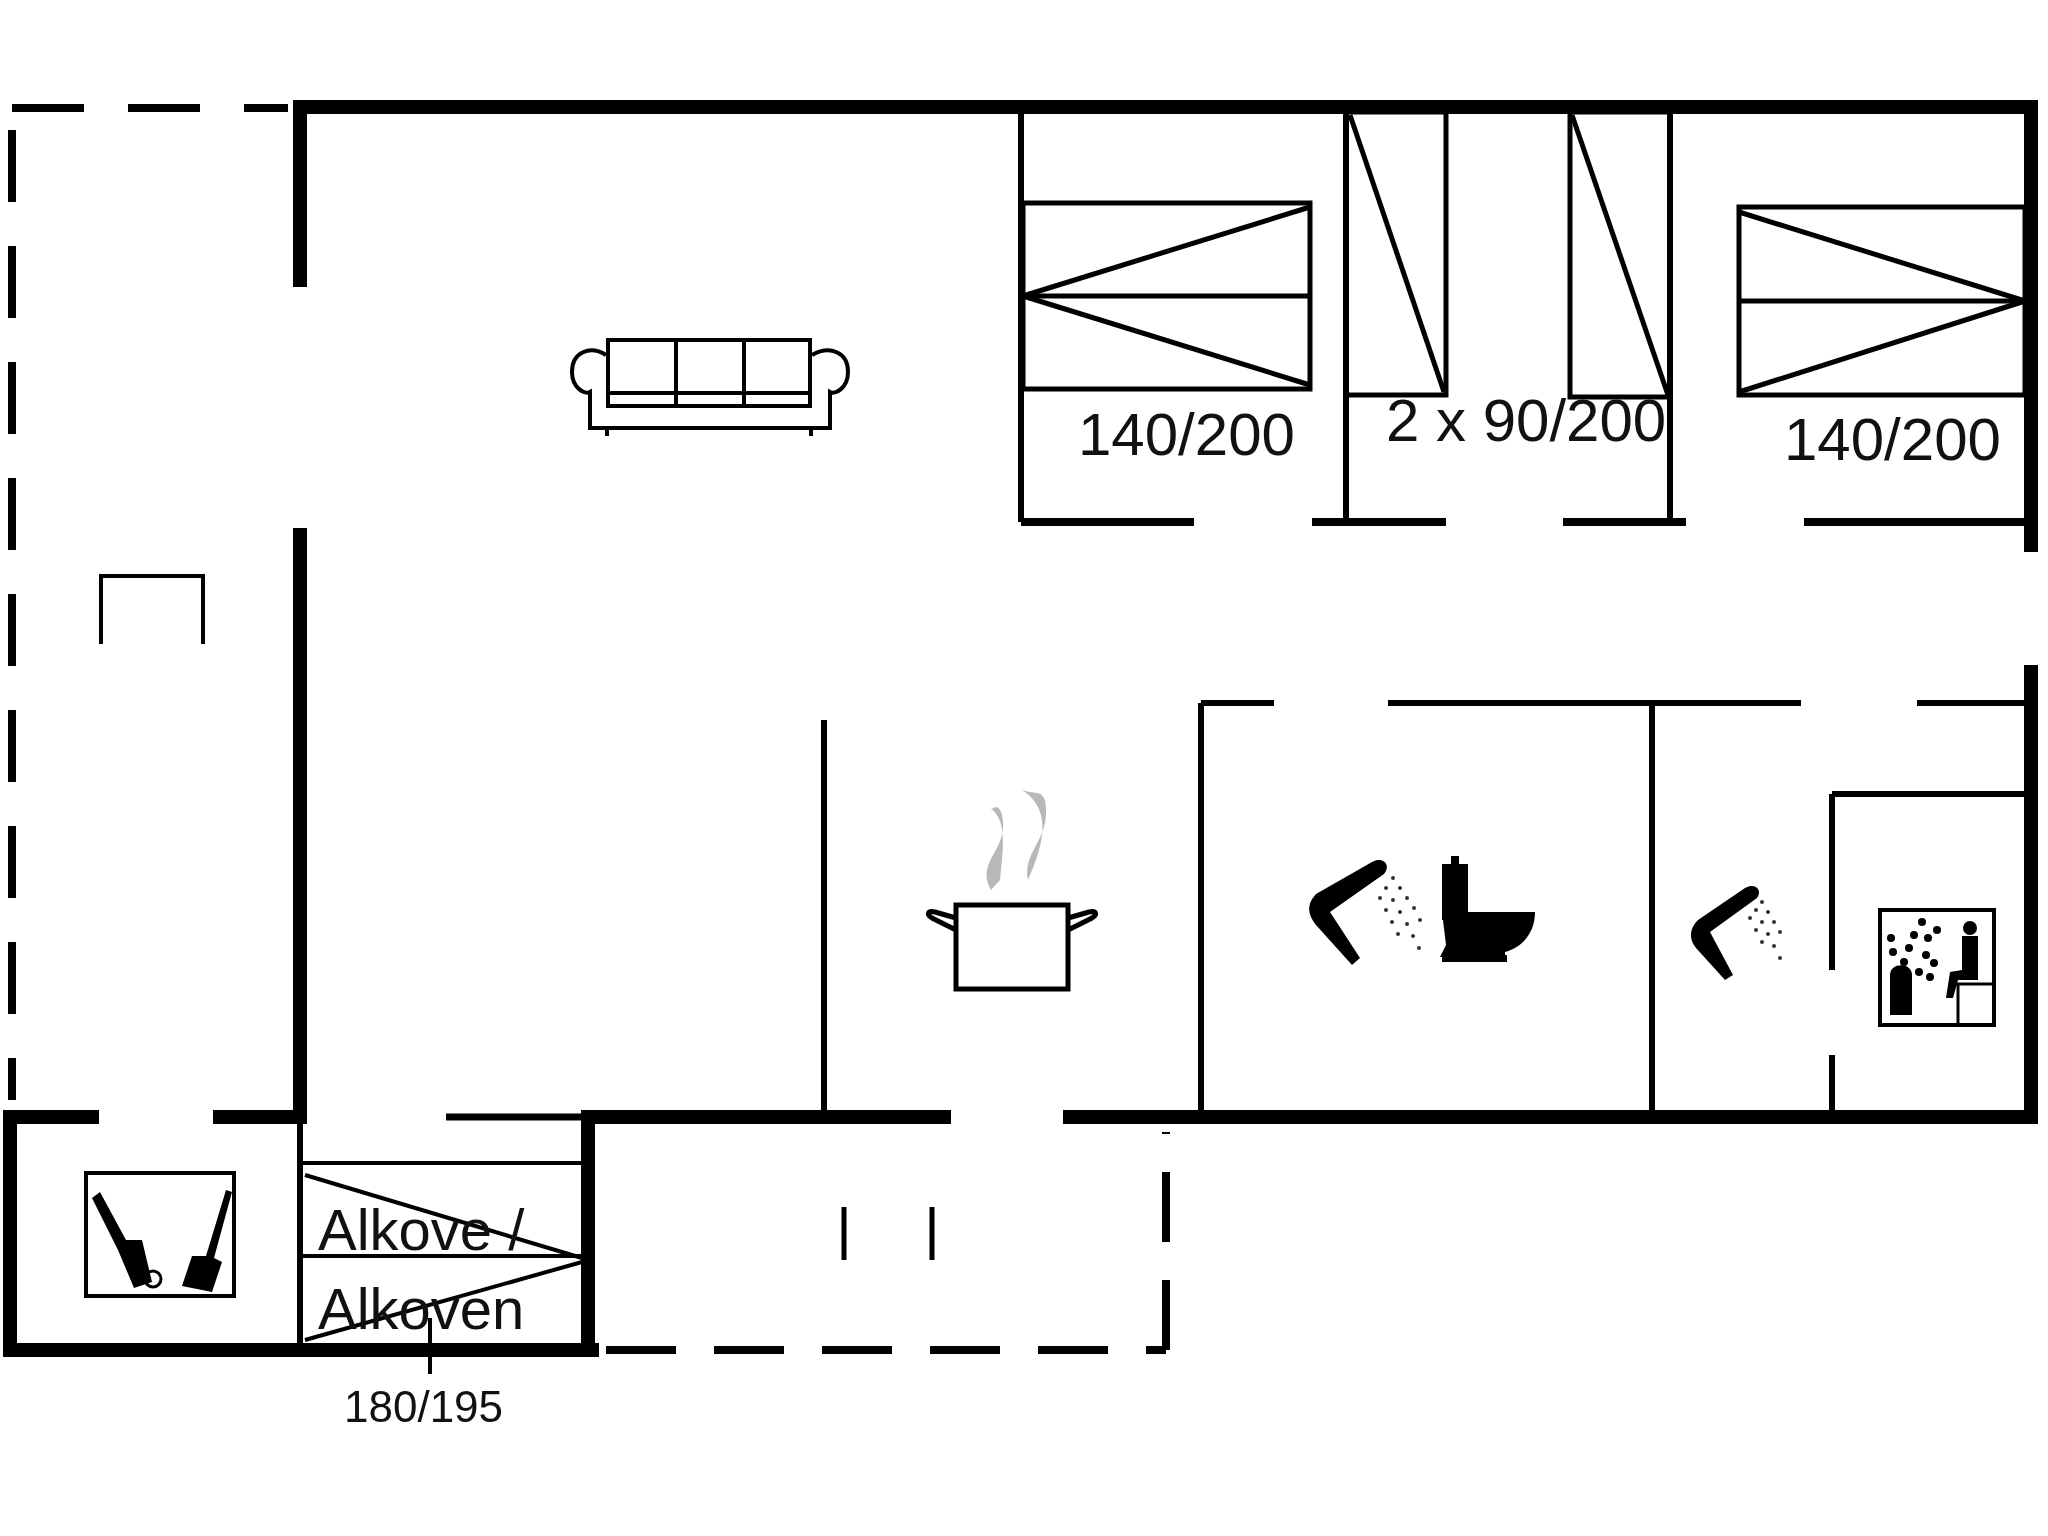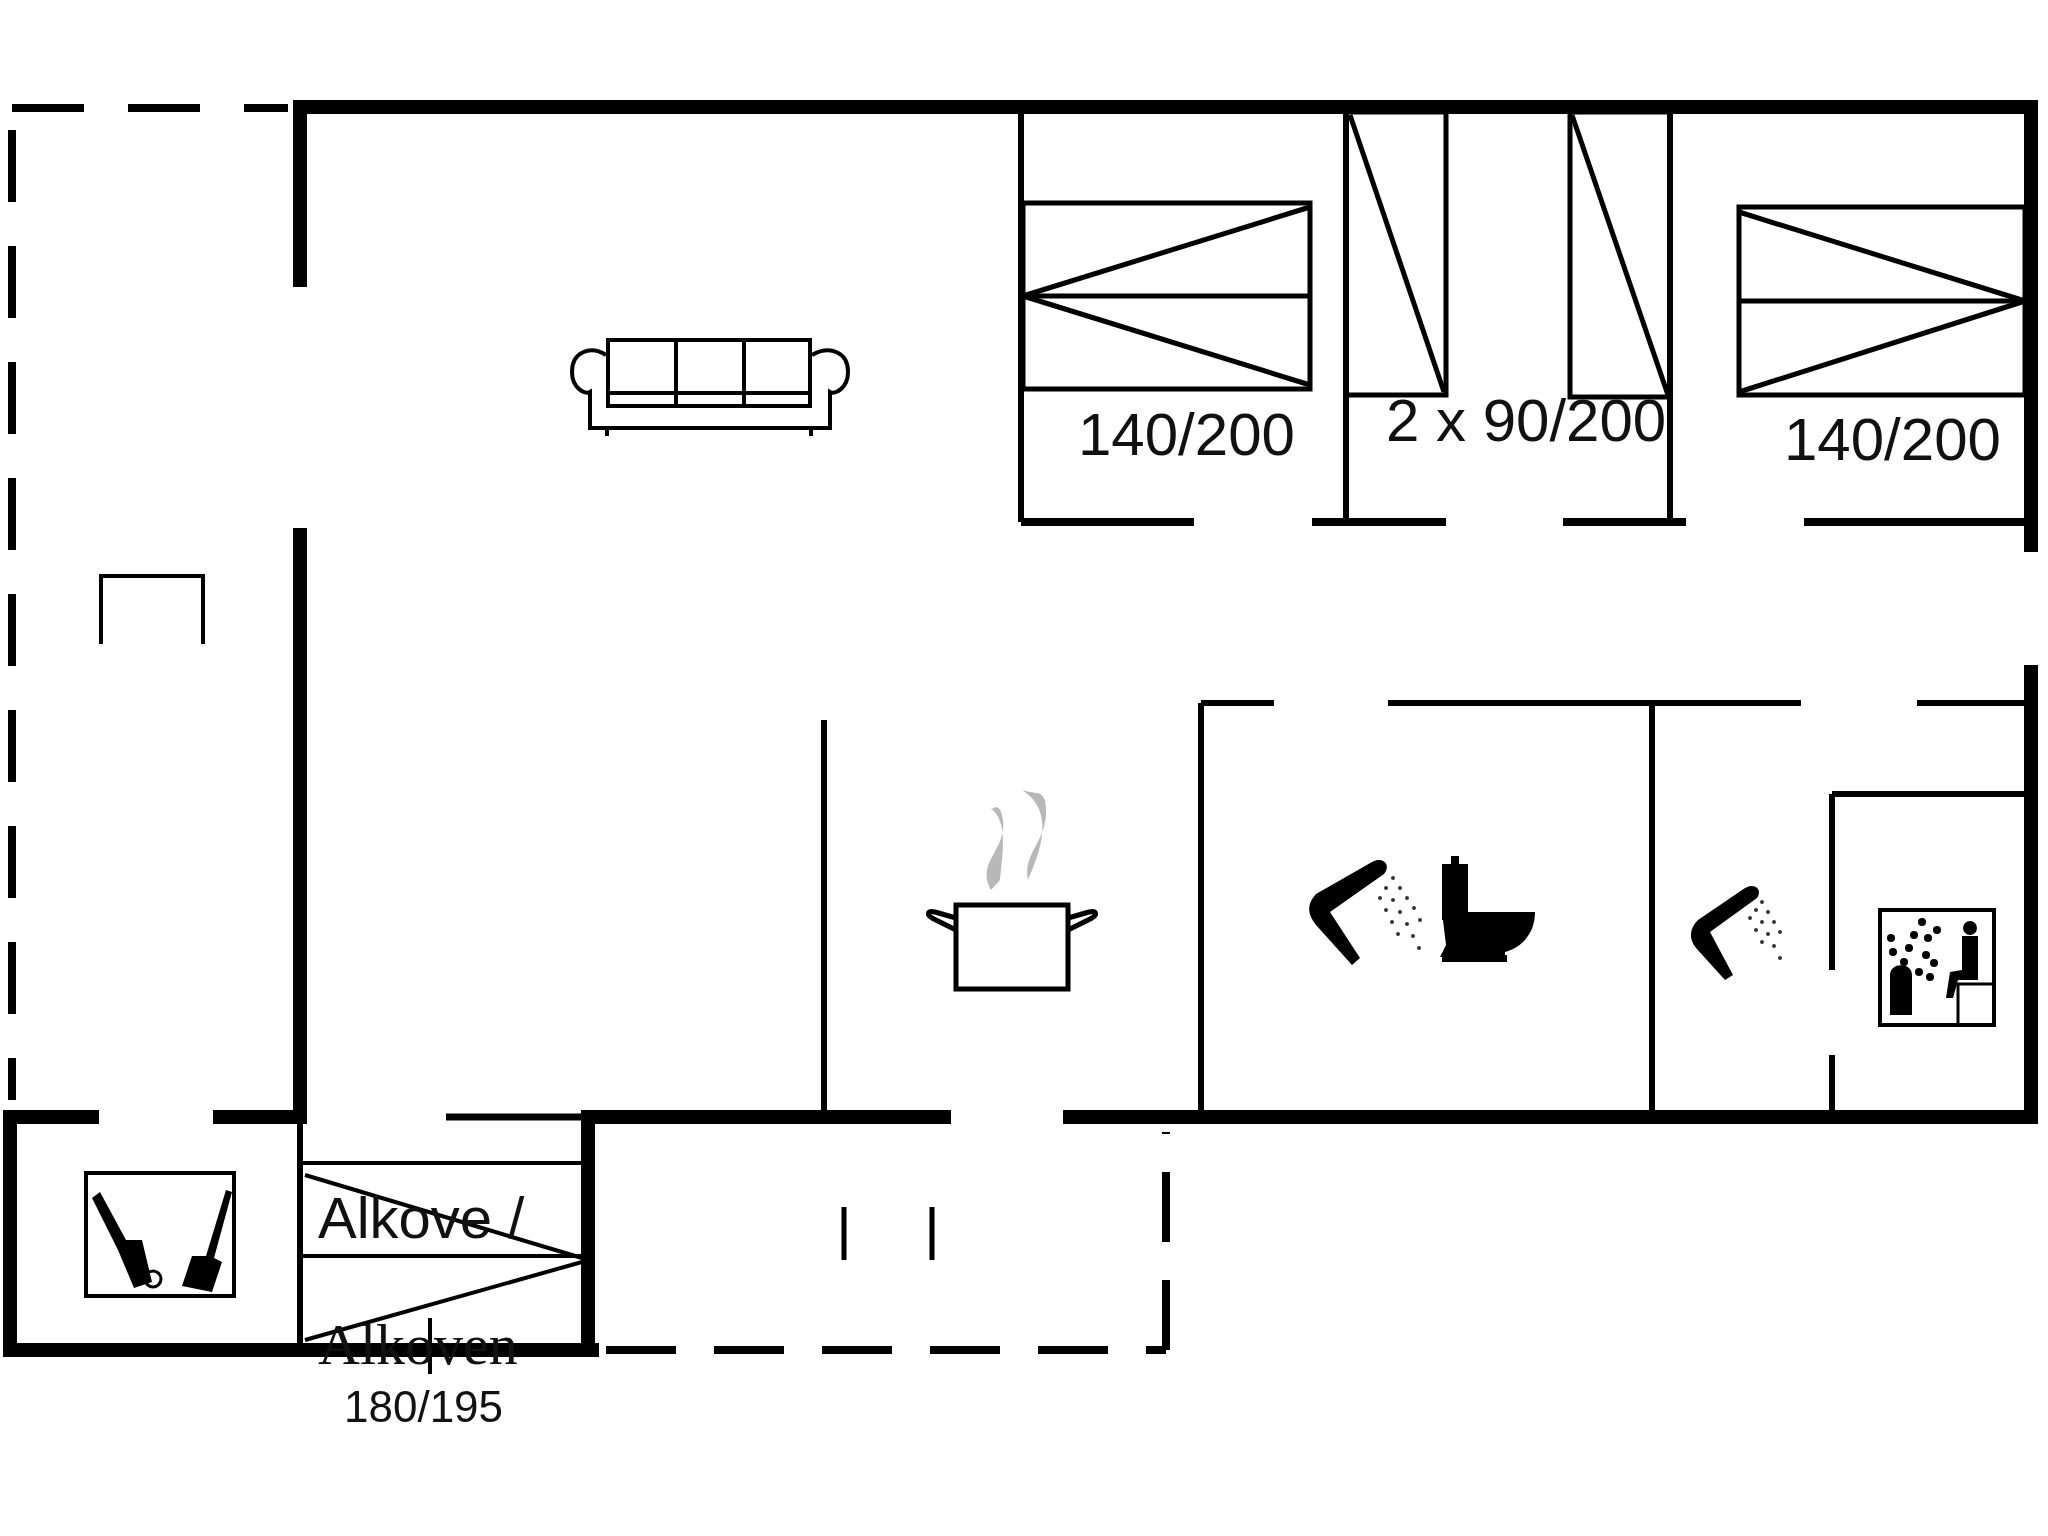--- a/index.html
+++ b/index.html
@@ -1,20 +1,20 @@
 <!DOCTYPE html>
 <html><head>
 <meta charset="utf-8">
 <style>
   html, body { margin: 0; padding: 0; background: #ffffff; }
   body { width: 2048px; height: 1536px; position: relative; overflow: hidden; font-family: "Liberation Sans", sans-serif; }
   #plan { position: absolute; left: 0; top: 0; width: 2048px; height: 1536px; }
   .lbl { position: absolute; font-family: "Liberation Sans", sans-serif; color: #111; white-space: nowrap; }
   .bed-lbl { font-size: 60px; }
-  .alk-lbl { font-size: 58px; line-height: 58px; }
+  .alk-lbl { font-size: 58px; line-height: 58px; margin-top: 12px; }
   .dim-lbl { font-size: 44px; text-align: right; }
 </style>
 </head>
 <body>
 
 <svg id="plan" viewBox="0 0 2048 1536" xmlns="http://www.w3.org/2000/svg">
 
   <g stroke="#000" stroke-width="8" fill="none" stroke-dasharray="72 44">
     <line x1="12" y1="108" x2="288" y2="108"></line>
     <line x1="12" y1="130" x2="12" y2="1100"></line>
@@ -205,14 +205,14 @@
     <line x1="932" y1="1207" x2="932" y2="1260"></line>
   </g>
 
   <line x1="446" y1="1117" x2="446" y2="1117" stroke="#000" stroke-width="6"></line>
 </svg>
 
 <div class="lbl bed-lbl" style="left:1078px; top:400px;">140/200</div>
 <div class="lbl bed-lbl" style="left:1386px; top:386px;">2 x 90/200</div>
 <div class="lbl bed-lbl" style="left:1784px; top:405px;">140/200</div>
 <div class="lbl alk-lbl" style="left:318px; top:1189px;">Alkove /</div>
-<div class="lbl alk-lbl" style="left:318px; top:1316px;font-family:Liberation Serif, serif;">Alkoven</div>
+<div class="lbl alk-lbl" style="left:318px; top:1268px;">Alkoven</div>
 <div class="lbl dim-lbl" style="left:344px; top:1382px;">180/195</div>
 
 </body></html>

